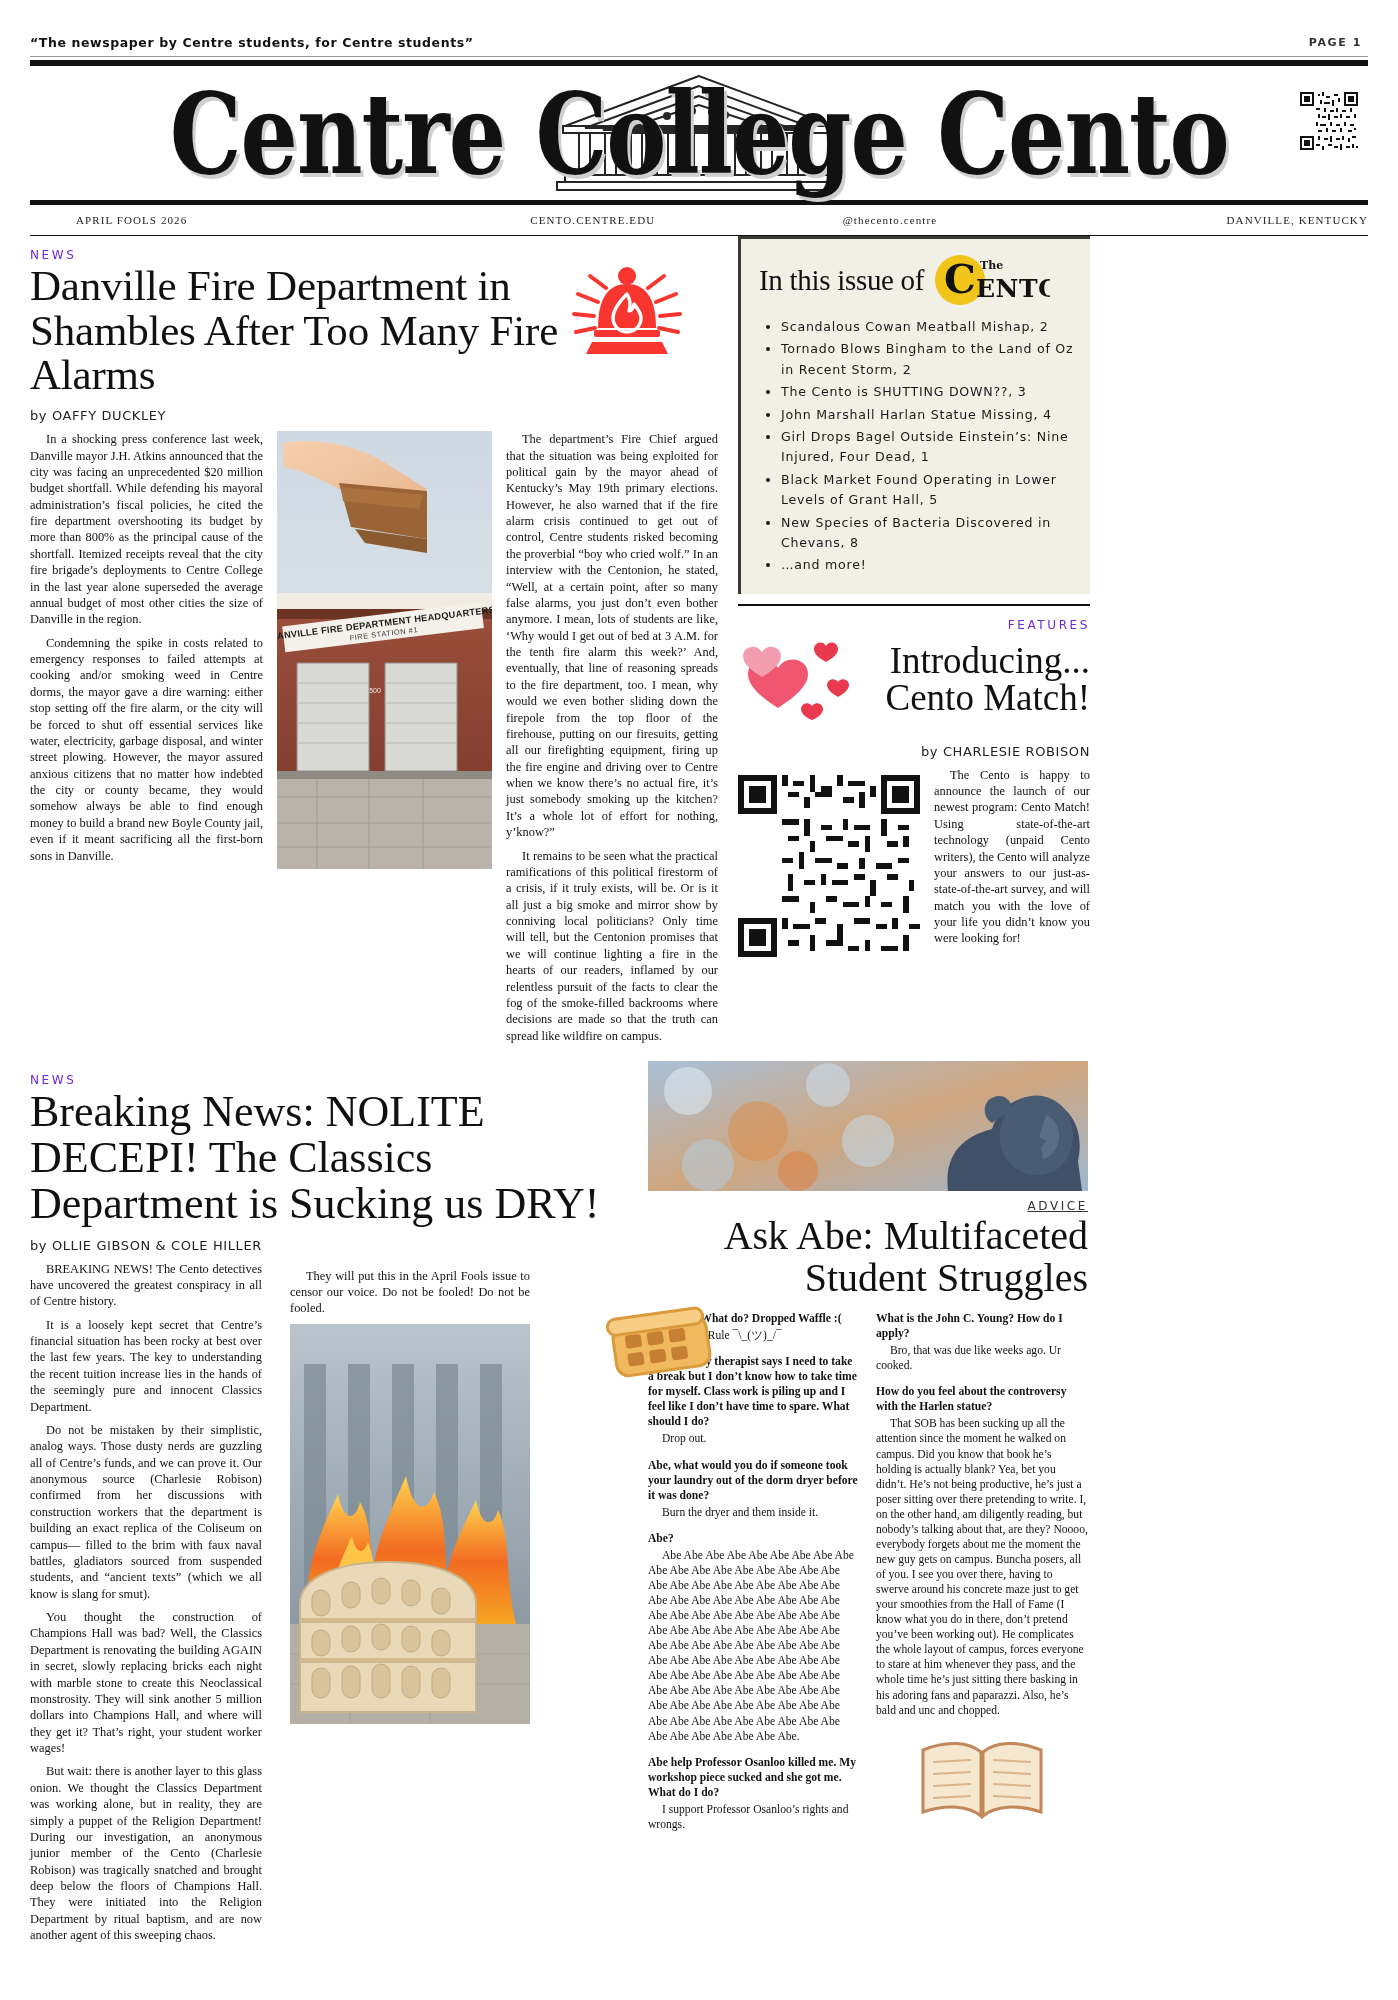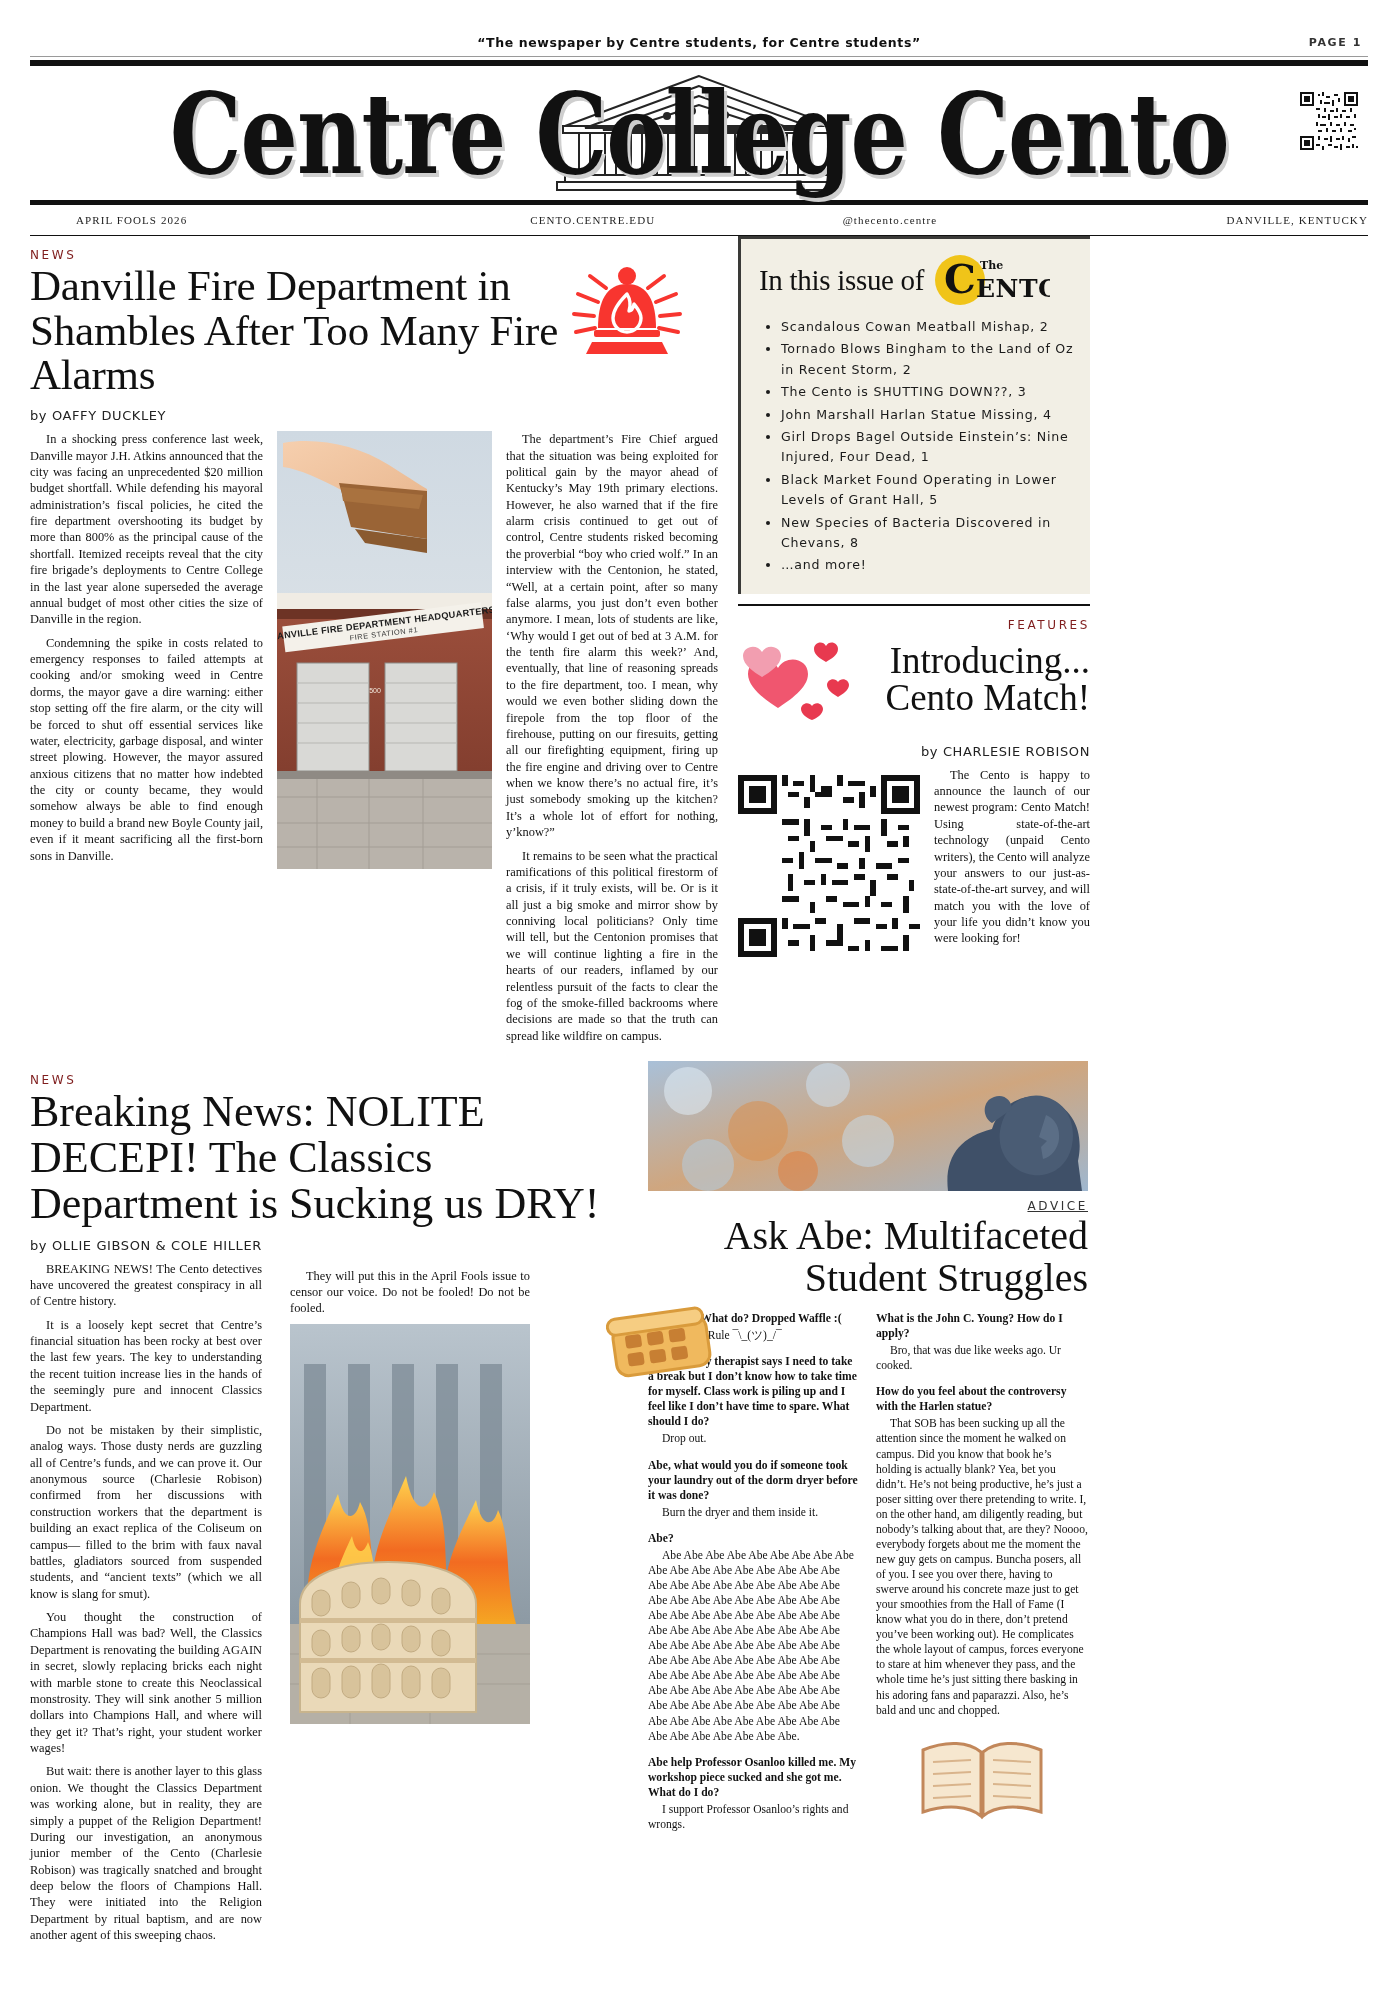--- a/index.html
+++ b/index.html
@@ -8,21 +8,21 @@
     width:1398px; height:2000px;
     background:#ffffff;
     font-family:"Liberation Serif", serif;
     color:#111;
     overflow:hidden;
   }
   .page { position:relative; width:1398px; height:2000px; padding:0 30px; }
 
   
   .toprow {
-    display:flex; align-items:flex-end; justify-content:center;
+    display:flex; align-items:flex-end; 
     position:relative; height:50px; padding-top:22px;
   }
   .tagline {
     font-family:"DejaVu Sans", sans-serif;
     font-size:12.5px; font-weight:700; letter-spacing:.6px;
     color:#111;
   }
   .pagenum {
     position:absolute; right:6px; bottom:1px;
     font-family:"DejaVu Sans", sans-serif;
@@ -67,21 +67,21 @@
   }
   .dl-left { width:28%; }
   .dl-mid1 { width:24%; text-align:center; }
   .dl-mid2 { width:22%; text-align:center; }
   .dl-right { width:26%; text-align:right; }
   .rule-after-dateline { height:1px; background:#111; }
 
   
   .kicker {
     font-family:"DejaVu Sans", sans-serif;
-    font-size:12px; letter-spacing:2.6px; color:#7f1d1d;
+    font-size:12px; letter-spacing:2.6px; color:#6d28d9;
     margin:12px 0 2px 0;
   }
   .kicker.right { text-align:right; }
   h1.head {
     font-family:"Liberation Serif", serif;
     font-weight:400;
     font-size:43px; line-height:1.04;
     margin:2px 0 0 0; letter-spacing:-.2px;
   }
   .byline {

